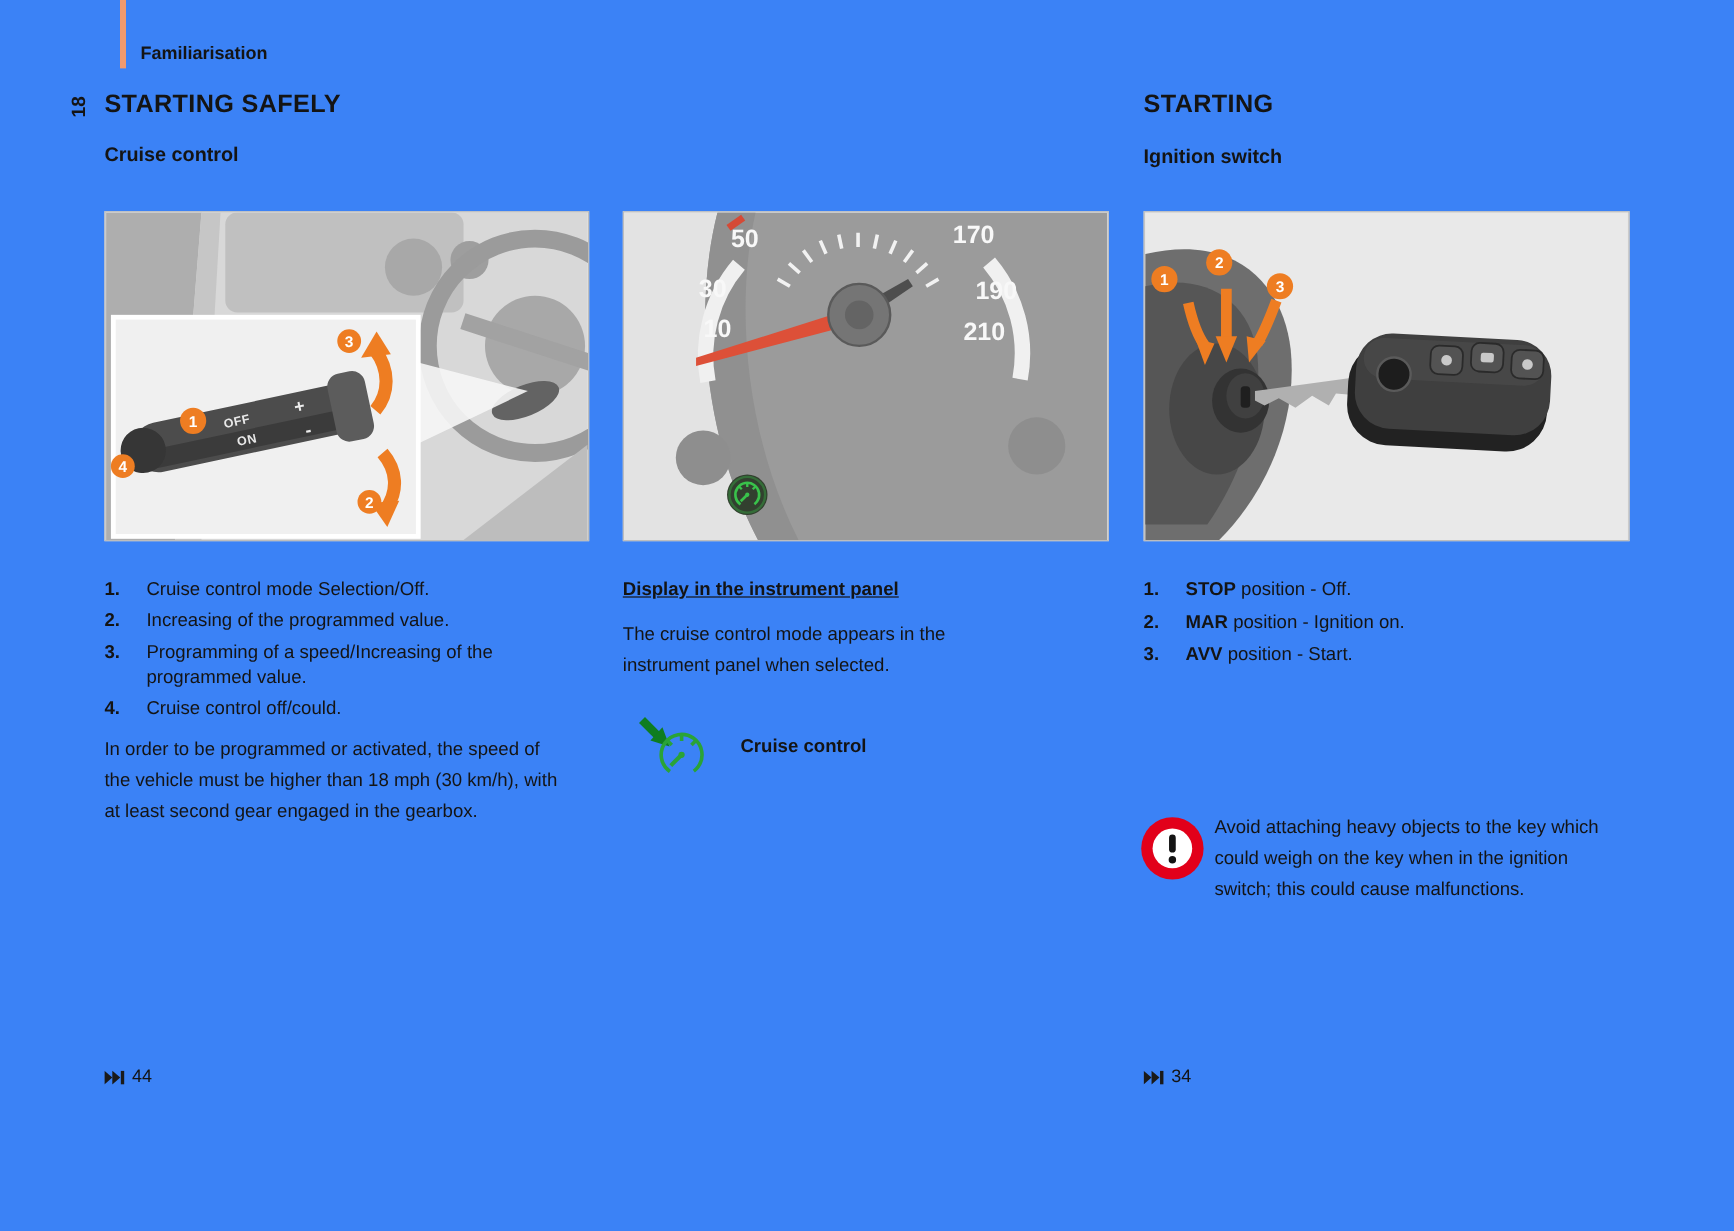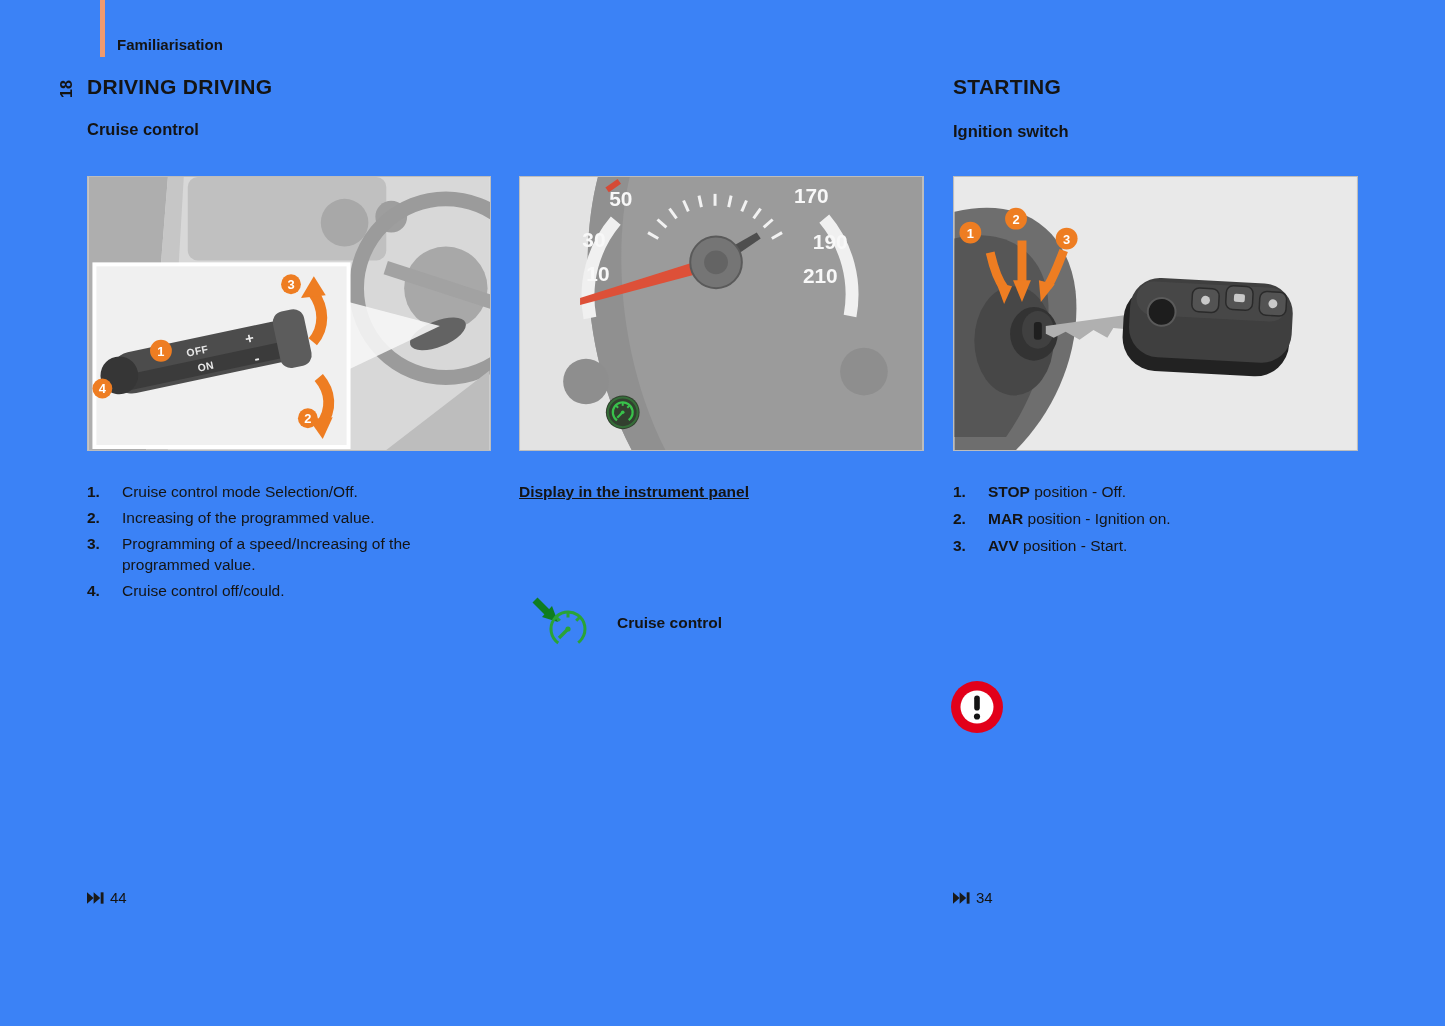--- a/index.html
+++ b/index.html
@@ -59,21 +59,21 @@
 </style>
 </head>
 <body>
 
 <div class="page">
 
   <div class="accent-bar"></div>
   <div class="section-label">Familiarisation</div>
   <div class="page-number">18</div>
 
-  <div class="heading h-left">DRIVING DRIVING</div>
+  <div class="heading h-left">STARTING SAFELY</div>
   <div class="heading h-right">STARTING</div>
   <div class="subheading s-left">Cruise control</div>
   <div class="subheading s-right">Ignition switch</div>
 
   <div class="figure fig-1">
     <svg viewBox="0 0 404 275">
       <rect width="404" height="275" fill="#d8d8d8"></rect>
       <polygon points="0,0 80,0 58,275 0,275" fill="#aeaeae"></polygon>
       <polygon points="80,0 96,0 80,275 58,275" fill="#c6c6c6"></polygon>
       <rect x="100" y="0" width="200" height="84" rx="10" fill="#c0c0c0"></rect>
@@ -234,22 +234,24 @@
     <div class="li">
       <span class="num">3.</span>
       <span class="txt">Programming of a speed/Increasing of the programmed value.</span>
     </div>
     <div class="li">
       <span class="num">4.</span>
       <span class="txt">Cruise control off/could.</span>
     </div>
   </div>
 
+  <p class="para-left">In order to be programmed or activated, the speed of the vehicle must be higher than 18 mph (30 km/h), with at least second gear engaged in the gearbox.</p>
 
   <div class="caption-heading">Display in the instrument panel</div>
+  <p class="caption-text">The cruise control mode appears in the instrument panel when selected.</p>
 
   <div class="cruise-icon-wrap">
     <svg viewBox="0 0 66 58">
       <line x1="7" y1="7" x2="20" y2="20" stroke="#0e7d20" stroke-width="7"></line>
       <polygon points="14,24 30,29 24,13" fill="#0e7d20"></polygon>
       <g transform="translate(40,36)">
         <circle r="17" fill="none" stroke="#2aa337" stroke-width="3" stroke-dasharray="85 22" transform="rotate(125)"></circle>
         <line x1="-12" y1="-12" x2="-8.2" y2="-8.2" stroke="#2aa337" stroke-width="3"></line>
         <line x1="0" y1="-17" x2="0" y2="-11.5" stroke="#2aa337" stroke-width="3"></line>
         <line x1="12" y1="-12" x2="8.2" y2="-8.2" stroke="#2aa337" stroke-width="3"></line>
@@ -276,20 +278,21 @@
   </div>
 
   <div class="warning-icon-wrap">
     <svg viewBox="0 0 54 54">
       <circle cx="27" cy="27" r="26" fill="#e2001a"></circle>
       <circle cx="27" cy="27" r="16.5" fill="#ffffff"></circle>
       <rect x="24.2" y="15.5" width="5.6" height="15" rx="2.8" fill="#141414"></rect>
       <circle cx="27" cy="36.5" r="3.1" fill="#141414"></circle>
     </svg>
   </div>
+  <p class="warning-text">Avoid attaching heavy objects to the key which could weigh on the key when in the ignition switch; this could cause malfunctions.</p>
 
   <div class="page-ref ref-left">
     <svg width="17" height="12" viewBox="0 0 18 12">
       <polygon points="0,0 7,6 0,12" fill="#1a1a1a"></polygon>
       <polygon points="7,0 14,6 7,12" fill="#1a1a1a"></polygon>
       <rect x="14.5" y="0" width="3" height="12" fill="#1a1a1a"></rect>
     </svg>
     <span>44</span>
   </div>
   <div class="page-ref ref-right">

